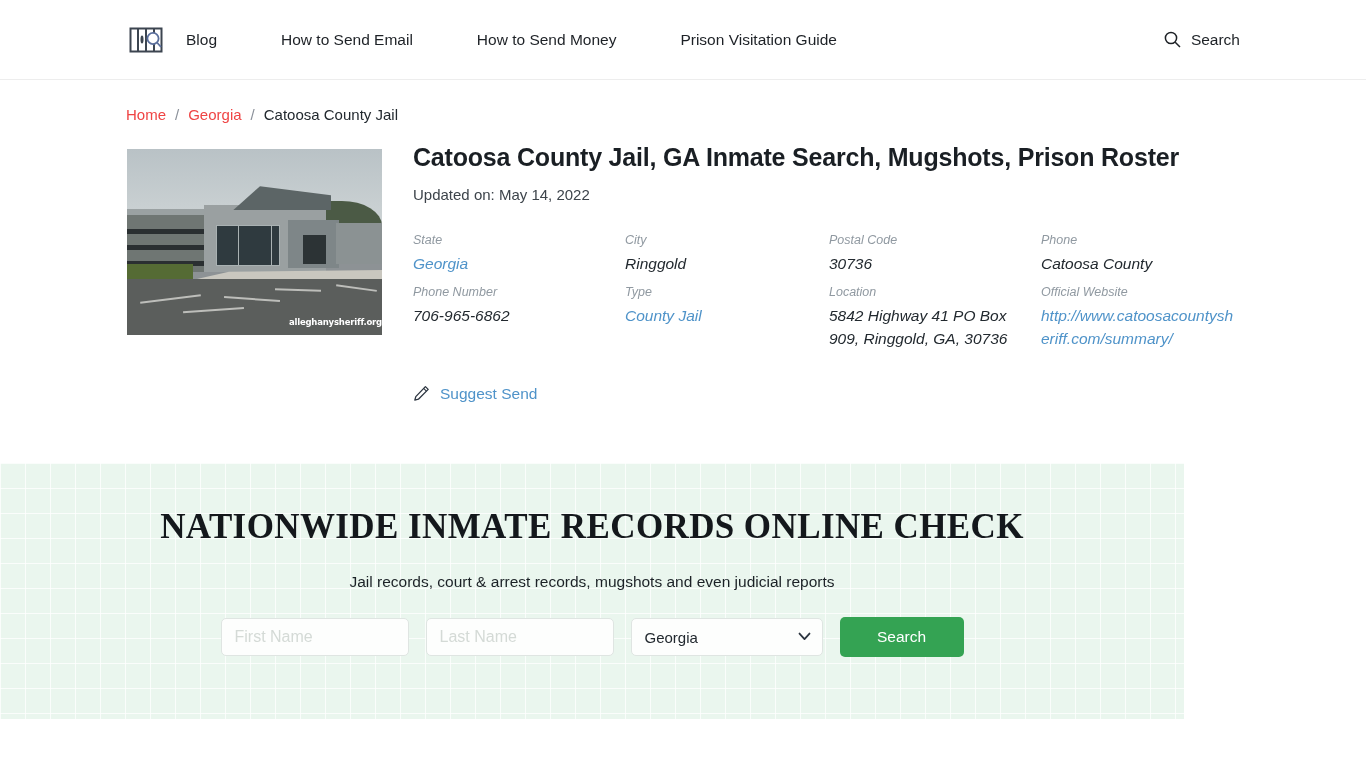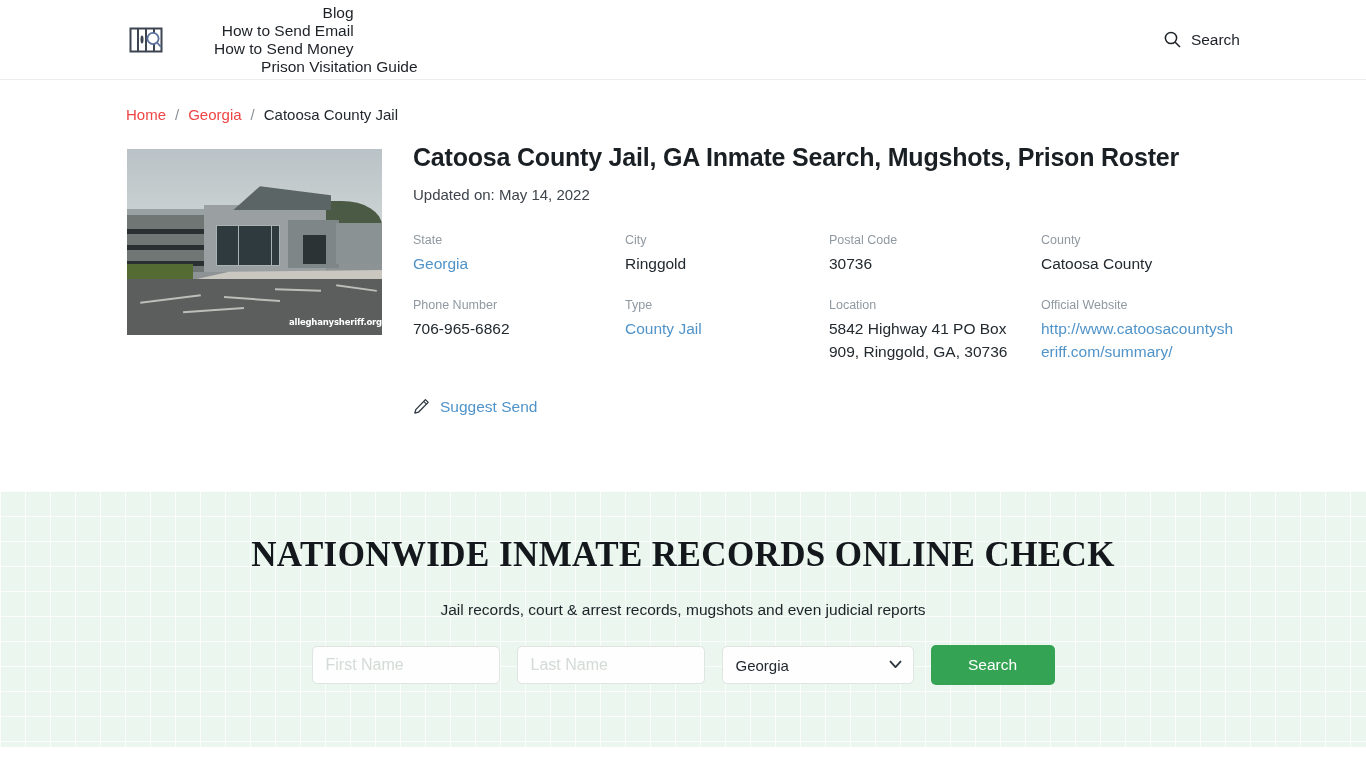--- a/index.html
+++ b/index.html
@@ -23,23 +23,22 @@
     padding: 0 126px;
     position: relative;
   }
   .logo {
     width: 40px; height: 40px;
     display: flex; align-items: center; justify-content: center;
     flex: 0 0 auto;
   }
   .nav {
     display: flex;
-    align-items: flex-end;
-    margin-left: 48px;
-    flex-direction: column;
+    align-items: flex-start;
+    margin-left: 20px;
   }
   .nav-item {
     font-size: 15.5px;
     color: #1d2126;
     text-decoration: none;
     margin-right: 64px;
     white-space: nowrap;
     cursor: pointer;
   }
   .nav-item:last-child { margin-right: 0; }
@@ -179,21 +178,22 @@
     line-height: 1.2;
   }
   .updated {
     font-size: 15px;
     color: #3d444b;
     margin-bottom: 30px;
   }
   .info-grid {
     display: grid;
     grid-template-columns: 212px 204px 212px 1fr;
-    row-gap: 22px;
+    row-gap: 9px;
+    font-style: italic;
   }
   .info-label {
     font-size: 12.5px;
     color: #9099a1;
     margin-bottom: 5px;
     line-height: 1.2;
   }
   .info-value {
     font-size: 15.5px;
     color: #22292f;
@@ -216,22 +216,22 @@
   }
   .suggest-edit .label {
     font-size: 15.5px;
     color: #4f93c9;
   }
 
   
   .banner {
     position: absolute;
     left: 0;
-    top: 491px;
-    width: 1366px;
+    top: 463px;
+    width: 1184px;
     height: 256px;
     background-color: #eaf6ee;
     background-image:
       linear-gradient(to right, rgba(255,255,255,0.75) 1.5px, transparent 1.5px),
       linear-gradient(to bottom, rgba(255,255,255,0.75) 1.5px, transparent 1.5px);
     background-size: 25px 25px;
     text-align: center;
     padding-top: 44px;
   }
   .banner-title {
@@ -375,21 +375,21 @@
       </div>
       <div>
         <div class="info-label">City</div>
         <div class="info-value">Ringgold</div>
       </div>
       <div>
         <div class="info-label">Postal Code</div>
         <div class="info-value">30736</div>
       </div>
       <div>
-        <div class="info-label">County</div>
+        <div class="info-label">Phone</div>
         <div class="info-value">Catoosa County</div>
       </div>
 
       <div>
         <div class="info-label">Phone Number</div>
         <div class="info-value">706-965-6862</div>
       </div>
       <div>
         <div class="info-label">Type</div>
         <a class="info-value">County Jail</a>

